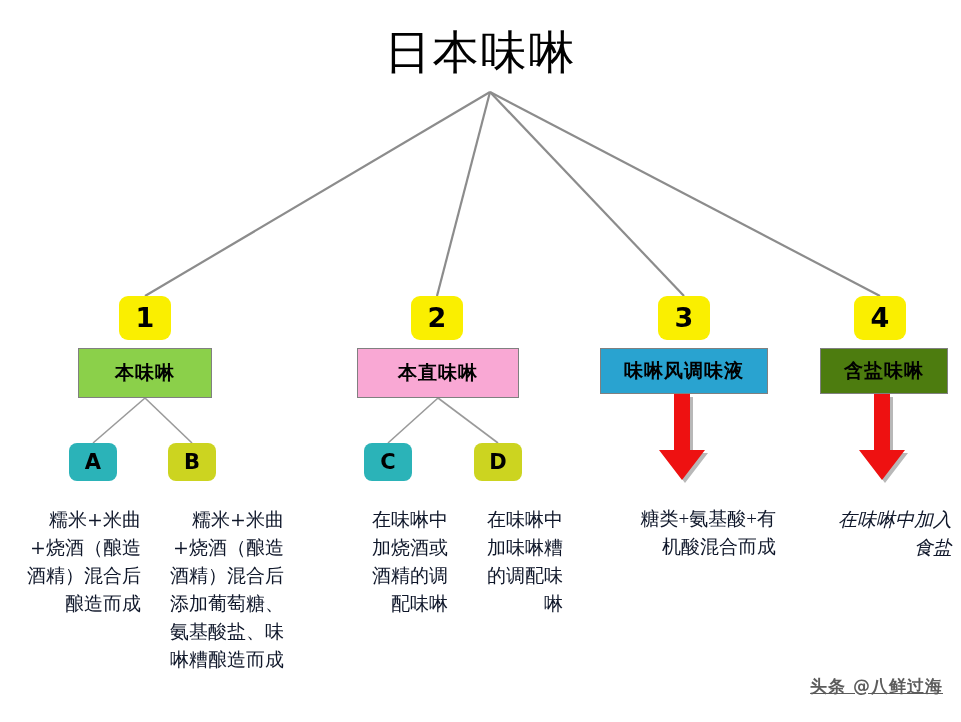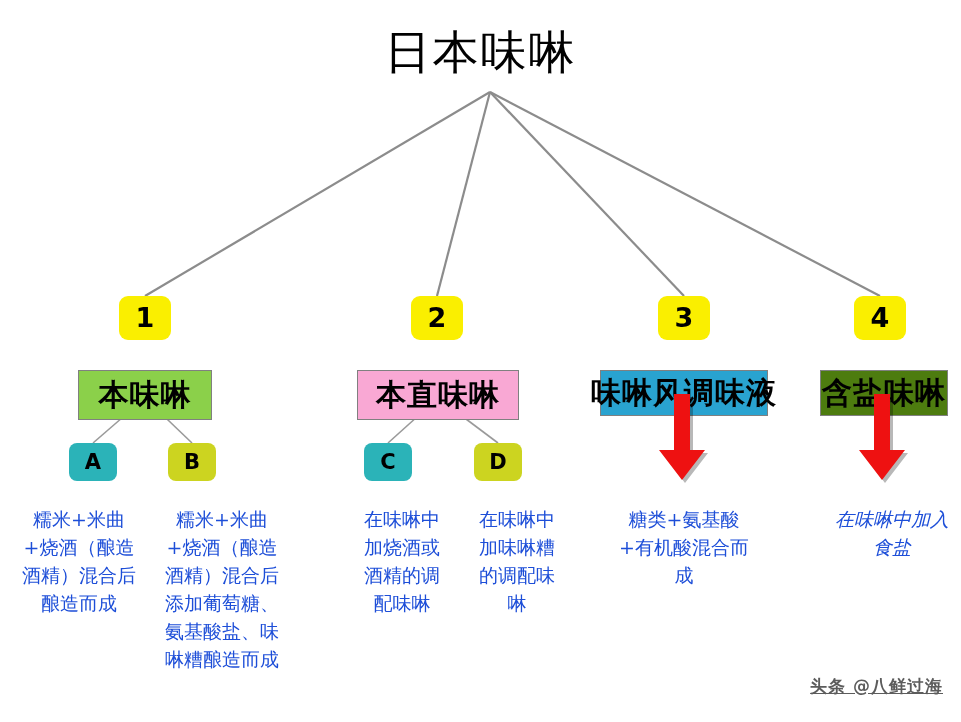--- a/index.html
+++ b/index.html
@@ -60,29 +60,28 @@
     line-height: 44px;
     text-align: center;
   }
 
   
   .cat-box {
     position: absolute;
     border: 1px solid #808080;
     box-sizing: border-box;
     font-family: "DejaVu Serif", "Liberation Serif", serif;
-    font-size: 30px;
+    font-size: 19px;
     font-weight: bold;
     color: #000000;
     display: flex;
     align-items: center;
     justify-content: center;
     white-space: nowrap;
     letter-spacing: 1px;
-    margin-top: 22px;
   }
   .cat-box.green  { background: #8BD04A; }
   .cat-box.orange { background: #f9a8d4; }
   .cat-box.blue   { background: #29A3D0; }
   .cat-box.violet { background: #4d7c0f; }
 
   
   .letter-badge {
     position: absolute;
     width: 48px;
@@ -97,22 +96,22 @@
   }
   .letter-badge.teal  { background: #2BB3B8; }
   .letter-badge.lime  { background: #CCD420; }
 
   
   .desc {
     position: absolute;
     font-family: "DejaVu Serif", "Liberation Serif", serif;
     font-size: 19px;
     line-height: 28px;
-    color: #1d4ed8;
-    text-align: center;
+    color: #0f172a;
+    text-align: right;
   }
 
   
   .red-arrow {
     position: absolute;
   }
 
   
   #watermark {
     position: absolute;
@@ -170,21 +169,21 @@
   <div class="num-badge" style="left:658px; top:296px;">3</div>
   <div class="cat-box blue" style="left:600px; top:348px; width:168px; height:46px;">味啉风调味液</div>
 
   <svg class="red-arrow" style="left:655px; top:394px;" width="60" height="96" viewBox="0 0 60 96">
     <g transform="translate(3,3)">
       <polygon points="19,0 35,0 35,56 50,56 27,86 4,56 19,56" fill="#000000" opacity="0.28"></polygon>
     </g>
     <polygon points="19,0 35,0 35,56 50,56 27,86 4,56 19,56" fill="#EE1111"></polygon>
   </svg>
 
-  <div class="desc" style="left:614px; top:505px; width:140px;">糖类+氨基酸+有机酸混合而成</div>
+  <div class="desc" style="left:636px; top:505px; width:140px;font-family:Liberation Serif, serif;">糖类+氨基酸+有机酸混合而成</div>
 
   <div class="num-badge" style="left:854px; top:296px;">4</div>
   <div class="cat-box violet" style="left:820px; top:348px; width:128px; height:46px;">含盐味啉</div>
 
   <svg class="red-arrow" style="left:855px; top:394px;" width="60" height="96" viewBox="0 0 60 96">
     <g transform="translate(3,3)">
       <polygon points="19,0 35,0 35,56 50,56 27,86 4,56 19,56" fill="#000000" opacity="0.28"></polygon>
     </g>
     <polygon points="19,0 35,0 35,56 50,56 27,86 4,56 19,56" fill="#EE1111"></polygon>
   </svg>

